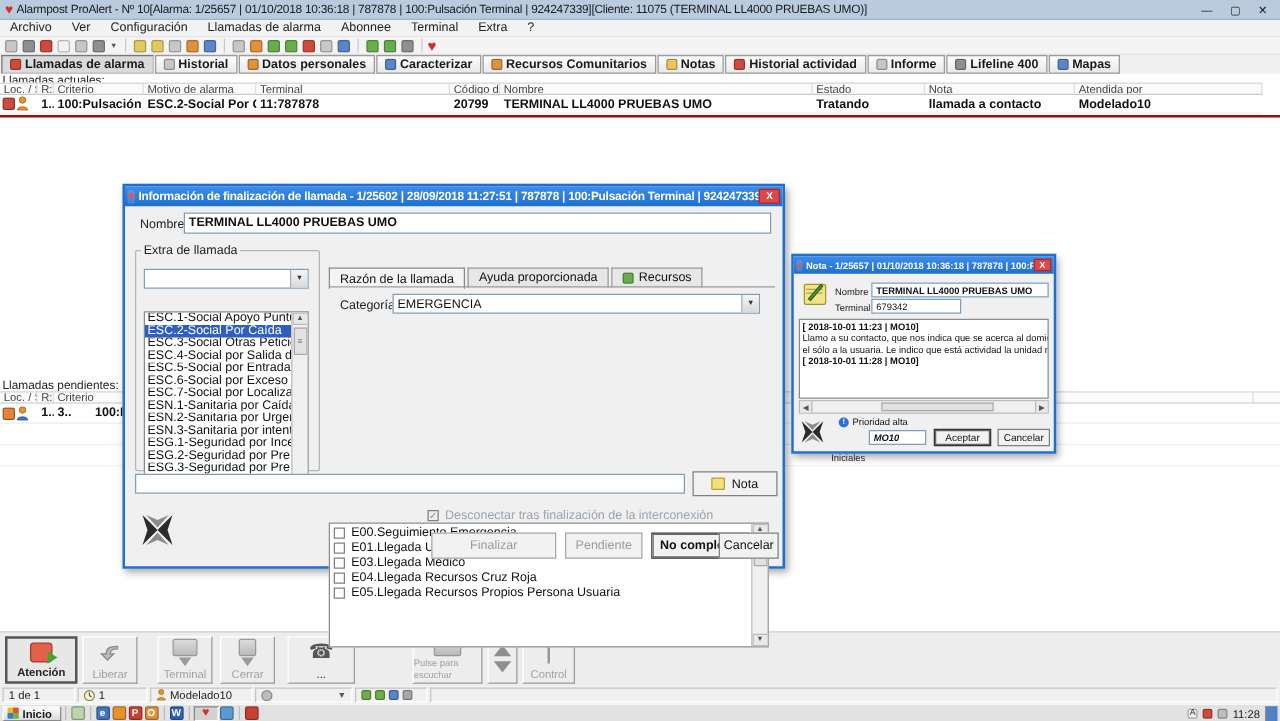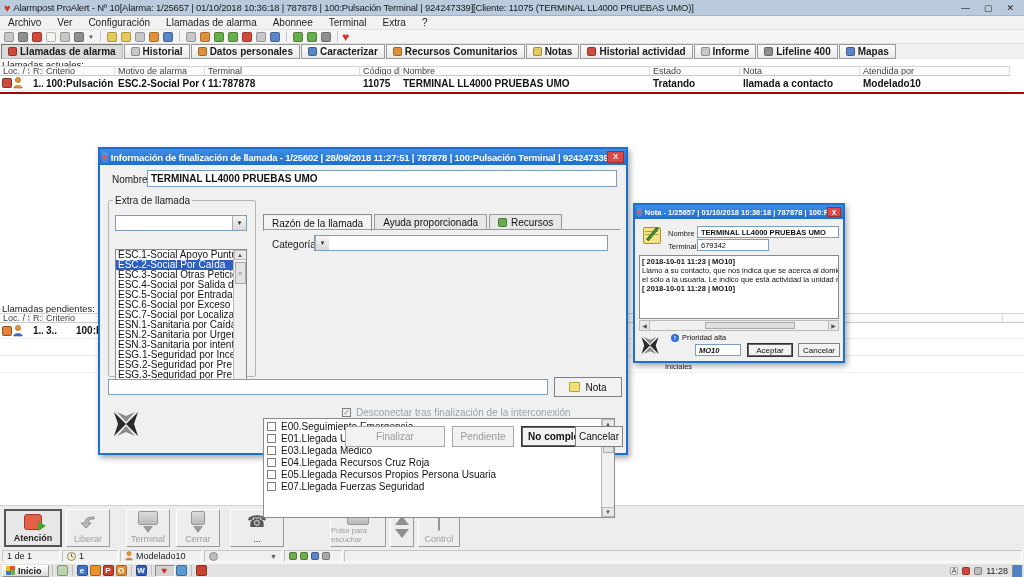--- a/index.html
+++ b/index.html
@@ -262,21 +262,21 @@
       <span class="sqicon" style="background:#cc4a3e"></span>
       <svg class="person" width="10" height="12" viewBox="0 0 10 12">
         <circle cx="5" cy="3" r="2.6" fill="#e8912d" stroke="#9c5f14" stroke-width="0.6"></circle>
         <path d="M0.8 11 C0.8 7.6 9.2 7.6 9.2 11 Z" fill="#e8912d" stroke="#9c5f14" stroke-width="0.6"></path>
       </svg>
     </span>
     <span class="gc" style="width:13px">1...</span>
     <span class="gc" style="width:72px">100:Pulsación Te...</span>
     <span class="gc" style="width:90px">ESC.2-Social Por Caída</span>
     <span class="gc" style="width:155px">11:787878</span>
-    <span class="gc" style="width:40px">11075</span>
+    <span class="gc" style="width:40px">20799</span>
     <span class="gc" style="width:250px">TERMINAL LL4000 PRUEBAS UMO</span>
     <span class="gc" style="width:90px">Tratando</span>
     <span class="gc" style="width:120px">llamada a contacto</span>
     <span class="gc" style="width:150px">Modelado10</span>
   </div>
 
   <div class="abs redline" style="left:0;top:92px;width:1024px;height:2px"></div>
 
   <div class="abs sectlabel" style="left:2px;top:303px">Llamadas pendientes:</div>
 
@@ -348,20 +348,21 @@
       <span class="t">Ayuda proporcionada</span>
       <span class="t">
         <span class="tico i-green"></span>
         <span>Recursos</span>
       </span>
     </div>
     <div class="abs" style="left:163px;top:80px;width:357px;height:1px;background:#9a9a9a"></div>
 
     <span class="abs lbl" style="left:172px;top:90px">Categoría</span>
     <div class="abs combo" style="left:214px;top:86px;width:294px;height:16px">
+      <span class="val">EMERGENCIA</span>
       <span class="drop">▼</span>
     </div>
 
     <div class="abs listbox" style="left:163px;top:111px;width:352px;height:100px">
       <div style="margin-right:13px;padding-top:1px">
         <div class="chkrow">
             <span class="chk"></span>
             <span>E00.Seguimiento Emergencia</span>
           </div>
         <div class="chkrow">
@@ -373,24 +374,20 @@
             <span>E03.Llegada Medico</span>
           </div>
         <div class="chkrow">
             <span class="chk"></span>
             <span>E04.Llegada Recursos Cruz Roja</span>
           </div>
         <div class="chkrow">
             <span class="chk"></span>
             <span>E05.Llegada Recursos Propios Persona Usuaria</span>
           </div>
-        <div class="chkrow">
-            <span class="chk"></span>
-            <span>E07.Llegada Fuerzas Seguridad</span>
-          </div>
       </div>
       <div class="vscroll">
         <span class="arr">▲</span>
         <span class="thumb">≡</span>
         <span class="fill"></span>
         <span class="arr">▼</span>
       </div>
     </div>
 
     <span class="abs field" style="left:8px;top:230px;width:440px;height:16px"></span>

